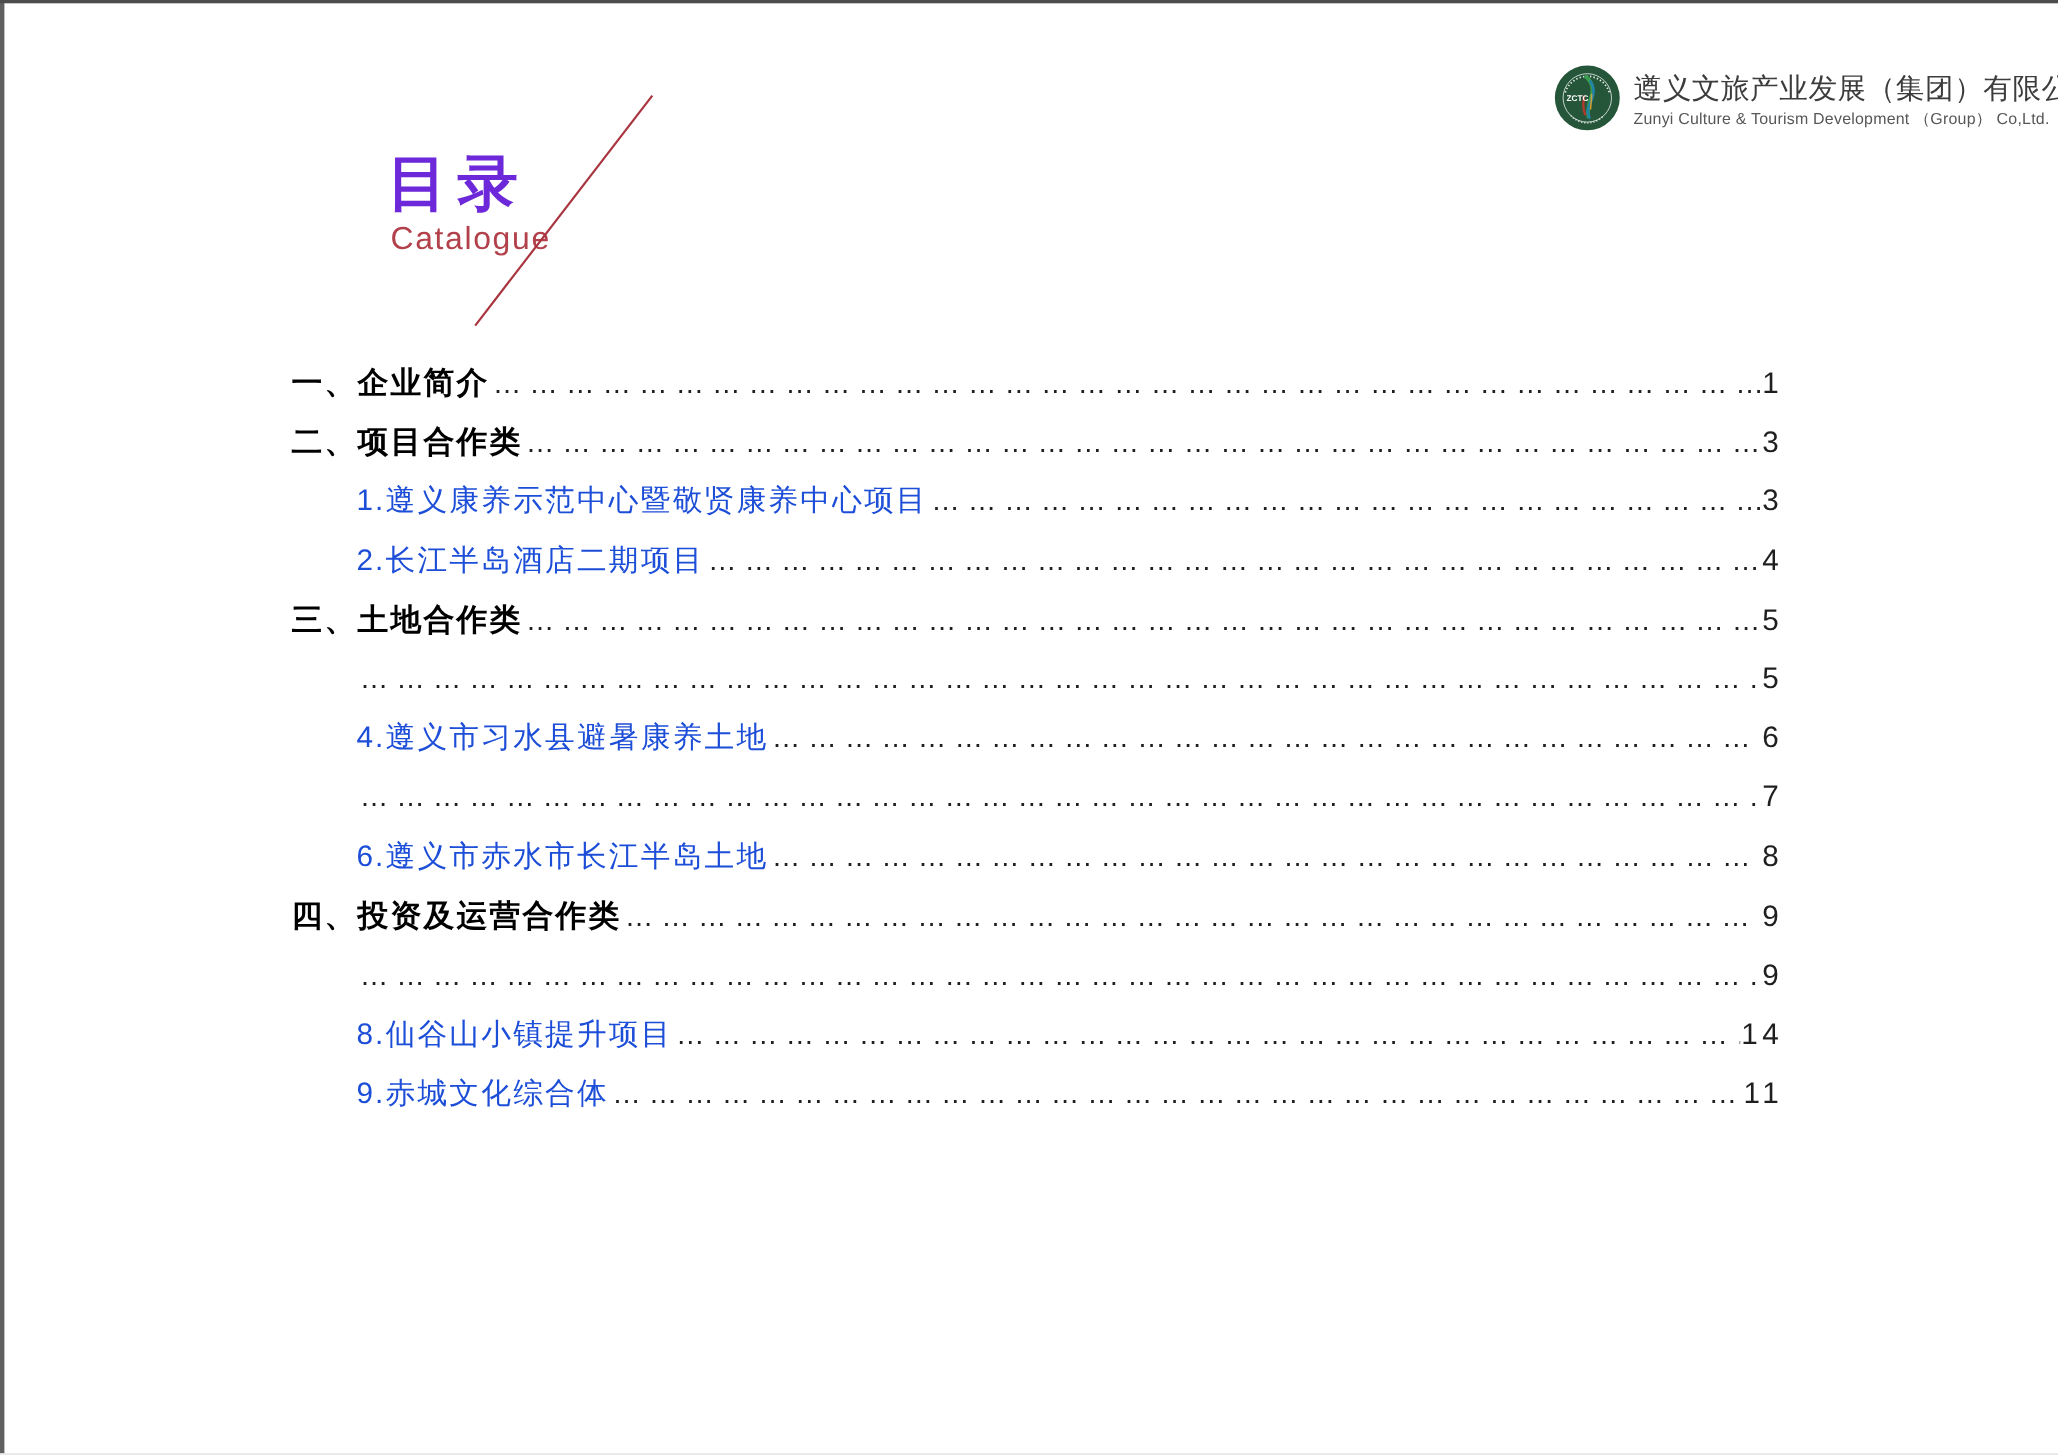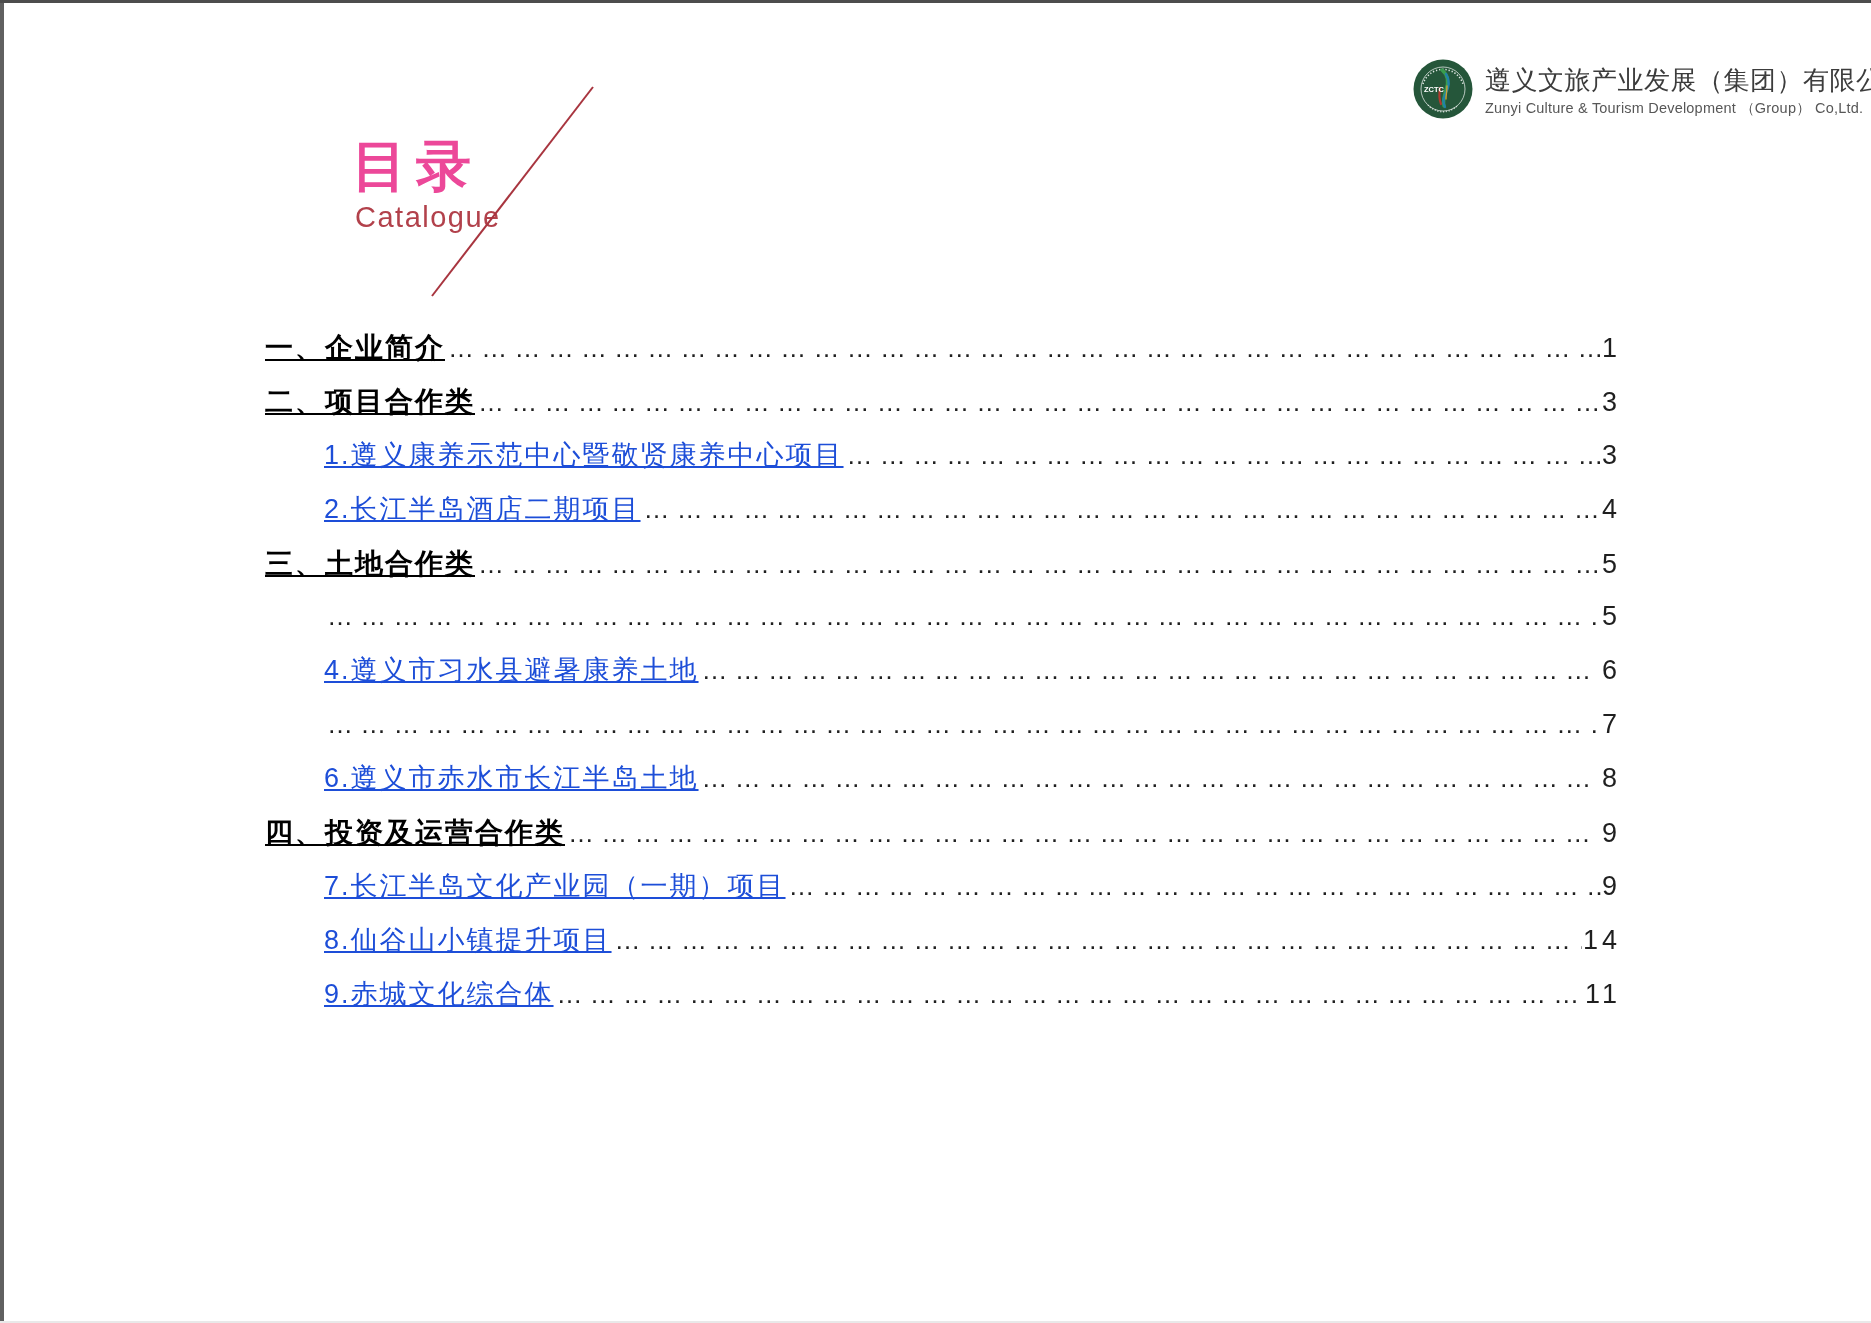--- a/index.html
+++ b/index.html
@@ -30,39 +30,39 @@
   .company-en {
     font-size: 14.5px; color: #575757; margin-top: 4px;
     letter-spacing: 0.2px; white-space: nowrap;
   }
 
   
   .title-zh {
     position: absolute; left: 352px; top: 138px;
     font-family: "DejaVu Serif", serif;
     font-weight: 700; font-size: 55px; letter-spacing: 9px;
-    color: #ec4899; line-height: 1; text-align: right;
+    color: #6d28d9; line-height: 1; text-align: right;
   }
   .title-en {
     position: absolute; left: 355px; top: 201px;
     font-size: 29px; letter-spacing: 1.5px;
     color: #b2414b; font-weight: 500;
   }
   .deco-line { position: absolute; left: 0; top: 0; pointer-events: none; }
 
   
   .toc {
     position: absolute; left: 265px; top: 321px; width: 1352px;
   }
   .toc-row {
     display: flex; align-items: baseline;
     height: 53.9px; line-height: 53.9px;
     white-space: nowrap; cursor: pointer;
   }
-  .toc-label { letter-spacing: 2px; flex: 0 0 auto; text-decoration: underline; }
+  .toc-label { letter-spacing: 2px; flex: 0 0 auto; }
   .lvl1 .toc-label { font-weight: 700; font-size: 28px; color: #000; }
   .lvl2 { padding-left: 59px; }
   .lvl2 .toc-label { font-weight: 400; font-size: 27px; color: #1d4ed8; }
   .leader {
     flex: 1 1 auto; overflow: hidden;
     font-size: 26px; color: #1f1f1f; font-weight: 400;
     margin: 0 1px 0 3px;
   }
   .toc-page {
     flex: 0 0 auto; font-size: 27px; font-weight: 400;
@@ -156,21 +156,20 @@
     <span class="toc-page">8</span>
   </div>
 
   <div class="toc-row lvl1">
     <span class="toc-label">四、投资及运营合作类</span>
     <span class="leader">… … … … … … … … … … … … … … … … … … … … … … … … … … … … … … … … … … … … … … … … … … … … … … … … … … … … … … … … … … … … … … … … … … … … … … … … … … … … … … … … </span>
     <span class="toc-page">9</span>
   </div>
 
   <div class="toc-row lvl2">
-    <span class="toc-label">7.长江半岛文化产业园（一期）项目</span>
     <span class="leader">… … … … … … … … … … … … … … … … … … … … … … … … … … … … … … … … … … … … … … … … … … … … … … … … … … … … … … … … … … … … … … … … … … … … … … … … … … … … … … … … </span>
     <span class="toc-page">9</span>
   </div>
 
   <div class="toc-row lvl2">
     <span class="toc-label">8.仙谷山小镇提升项目</span>
     <span class="leader">… … … … … … … … … … … … … … … … … … … … … … … … … … … … … … … … … … … … … … … … … … … … … … … … … … … … … … … … … … … … … … … … … … … … … … … … … … … … … … … … </span>
     <span class="toc-page">14</span>
   </div>
 

